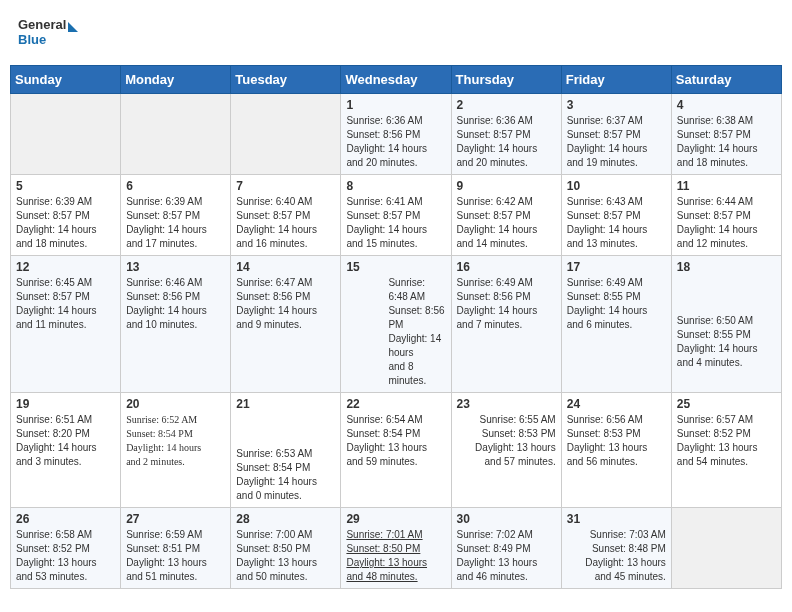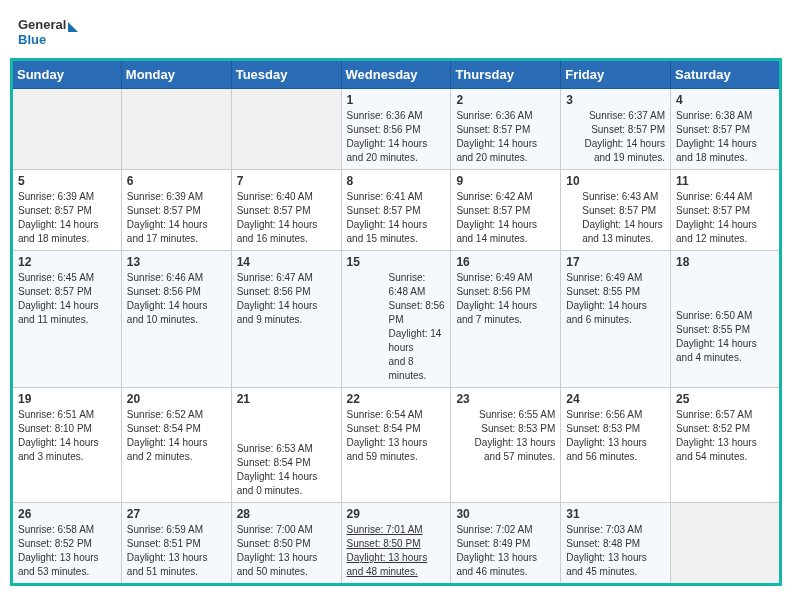--- a/index.html
+++ b/index.html
@@ -7,21 +7,21 @@
       font-family: Arial, sans-serif;
       background: #fff;
       width: 792px;
       min-height: 612px;
       padding: 10px;
     }
     .header {
       display: flex;
       align-items: flex-start;
       justify-content: space-between;
-      margin-bottom: 4px;
+      margin-bottom: 11px;
       padding: 4px 8px;
     }
     .logo {
       display: flex;
       align-items: center;
       gap: 4px;
     }
     .title-block {
       text-align: right;
     }
@@ -30,21 +30,21 @@
       font-weight: bold;
       color: #222;
     }
     .location-title {
       font-size: 15px;
       color: #444;
     }
     .calendar {
       width: 100%;
       border-collapse: collapse;
-      border: 3px solid #14b8a6;
+      border: 1px solid #14b8a6;
     }
     .calendar th {
       background-color: #2a6cb5;
       color: #fff;
       font-size: 13px;
       font-weight: bold;
       padding: 6px 4px;
       text-align: left;
       border: 1px solid #1a5a9a;
     }
@@ -122,21 +122,21 @@
         </td>
         <td>
           <span class="day-number">2</span>
           <div class="day-info" style="white-space: pre-line;">Sunrise: 6:36 AM
 Sunset: 8:57 PM
 Daylight: 14 hours
 and 20 minutes.</div>
         </td>
         <td>
           <span class="day-number">3</span>
-          <div class="day-info" style="white-space: pre-line; text-align: right;">Sunrise: 6:37 AM
+          <div class="day-info" style="white-space: pre-line;">Sunrise: 6:37 AM
 Sunset: 8:57 PM
 Daylight: 14 hours
 and 19 minutes.</div>
         </td>
         <td>
           <span class="day-number">4</span>
           <div class="day-info" style="white-space: pre-line;">Sunrise: 6:38 AM
 Sunset: 8:57 PM
 Daylight: 14 hours
 and 18 minutes.</div>
@@ -173,21 +173,21 @@
         </td>
         <td>
           <span class="day-number">9</span>
           <div class="day-info" style="white-space: pre-line;">Sunrise: 6:42 AM
 Sunset: 8:57 PM
 Daylight: 14 hours
 and 14 minutes.</div>
         </td>
         <td>
           <span class="day-number">10</span>
-          <div class="day-info" style="white-space: pre-line; margin-left: 16px;">Sunrise: 6:43 AM
+          <div class="day-info" style="white-space: pre-line;">Sunrise: 6:43 AM
 Sunset: 8:57 PM
 Daylight: 14 hours
 and 13 minutes.</div>
         </td>
         <td>
           <span class="day-number">11</span>
           <div class="day-info" style="white-space: pre-line;">Sunrise: 6:44 AM
 Sunset: 8:57 PM
 Daylight: 14 hours
 and 12 minutes.</div>
@@ -241,27 +241,27 @@
           <div class="day-info" style="white-space: pre-line; margin-top: 40px;">Sunrise: 6:50 AM
 Sunset: 8:55 PM
 Daylight: 14 hours
 and 4 minutes.</div>
         </td>
       </tr>
       <tr>
         <td>
           <span class="day-number">19</span>
           <div class="day-info" style="white-space: pre-line;">Sunrise: 6:51 AM
-Sunset: 8:10 PM
+Sunset: 8:20 PM
 Daylight: 14 hours
 and 3 minutes.</div>
         </td>
         <td>
           <span class="day-number">20</span>
-          <div class="day-info" style="white-space: pre-line;">Sunrise: 6:52 AM
+          <div class="day-info" style="white-space: pre-line; font-family: Liberation Serif, serif;">Sunrise: 6:52 AM
 Sunset: 8:54 PM
 Daylight: 14 hours
 and 2 minutes.</div>
         </td>
         <td>
           <span class="day-number">21</span>
           <div class="day-info" style="white-space: pre-line; margin-top: 36px;">Sunrise: 6:53 AM
 Sunset: 8:54 PM
 Daylight: 14 hours
 and 0 minutes.</div>
@@ -326,21 +326,21 @@
         </td>
         <td>
           <span class="day-number">30</span>
           <div class="day-info" style="white-space: pre-line;">Sunrise: 7:02 AM
 Sunset: 8:49 PM
 Daylight: 13 hours
 and 46 minutes.</div>
         </td>
         <td>
           <span class="day-number">31</span>
-          <div class="day-info" style="white-space: pre-line;">Sunrise: 7:03 AM
+          <div class="day-info" style="white-space: pre-line; text-align: right;">Sunrise: 7:03 AM
 Sunset: 8:48 PM
 Daylight: 13 hours
 and 45 minutes.</div>
         </td>
         <td class="empty-cell"></td>
       </tr>
     </tbody>
 </table>
 
 </body></html>

